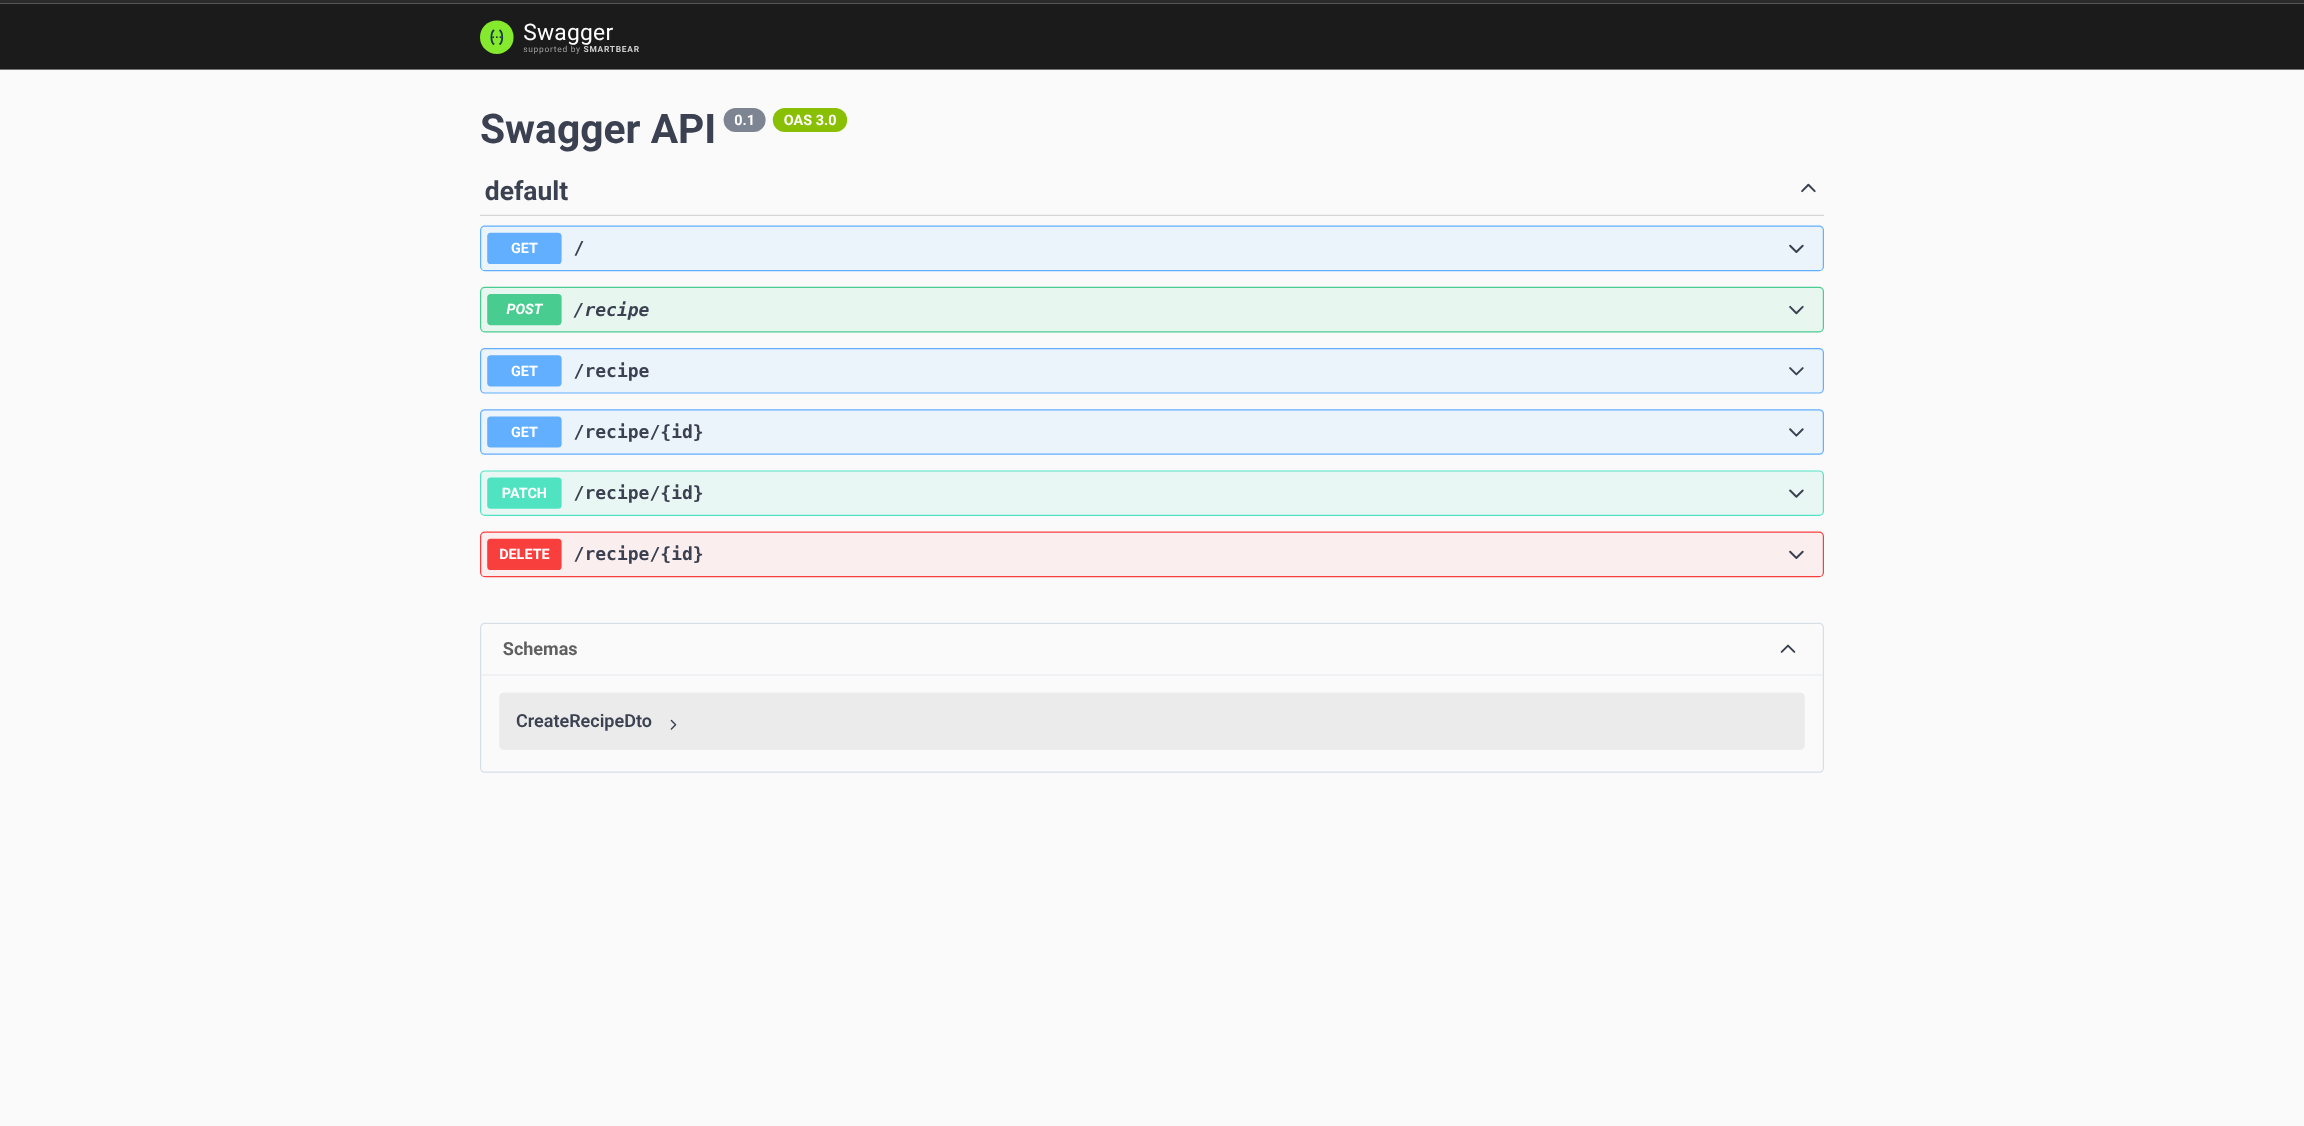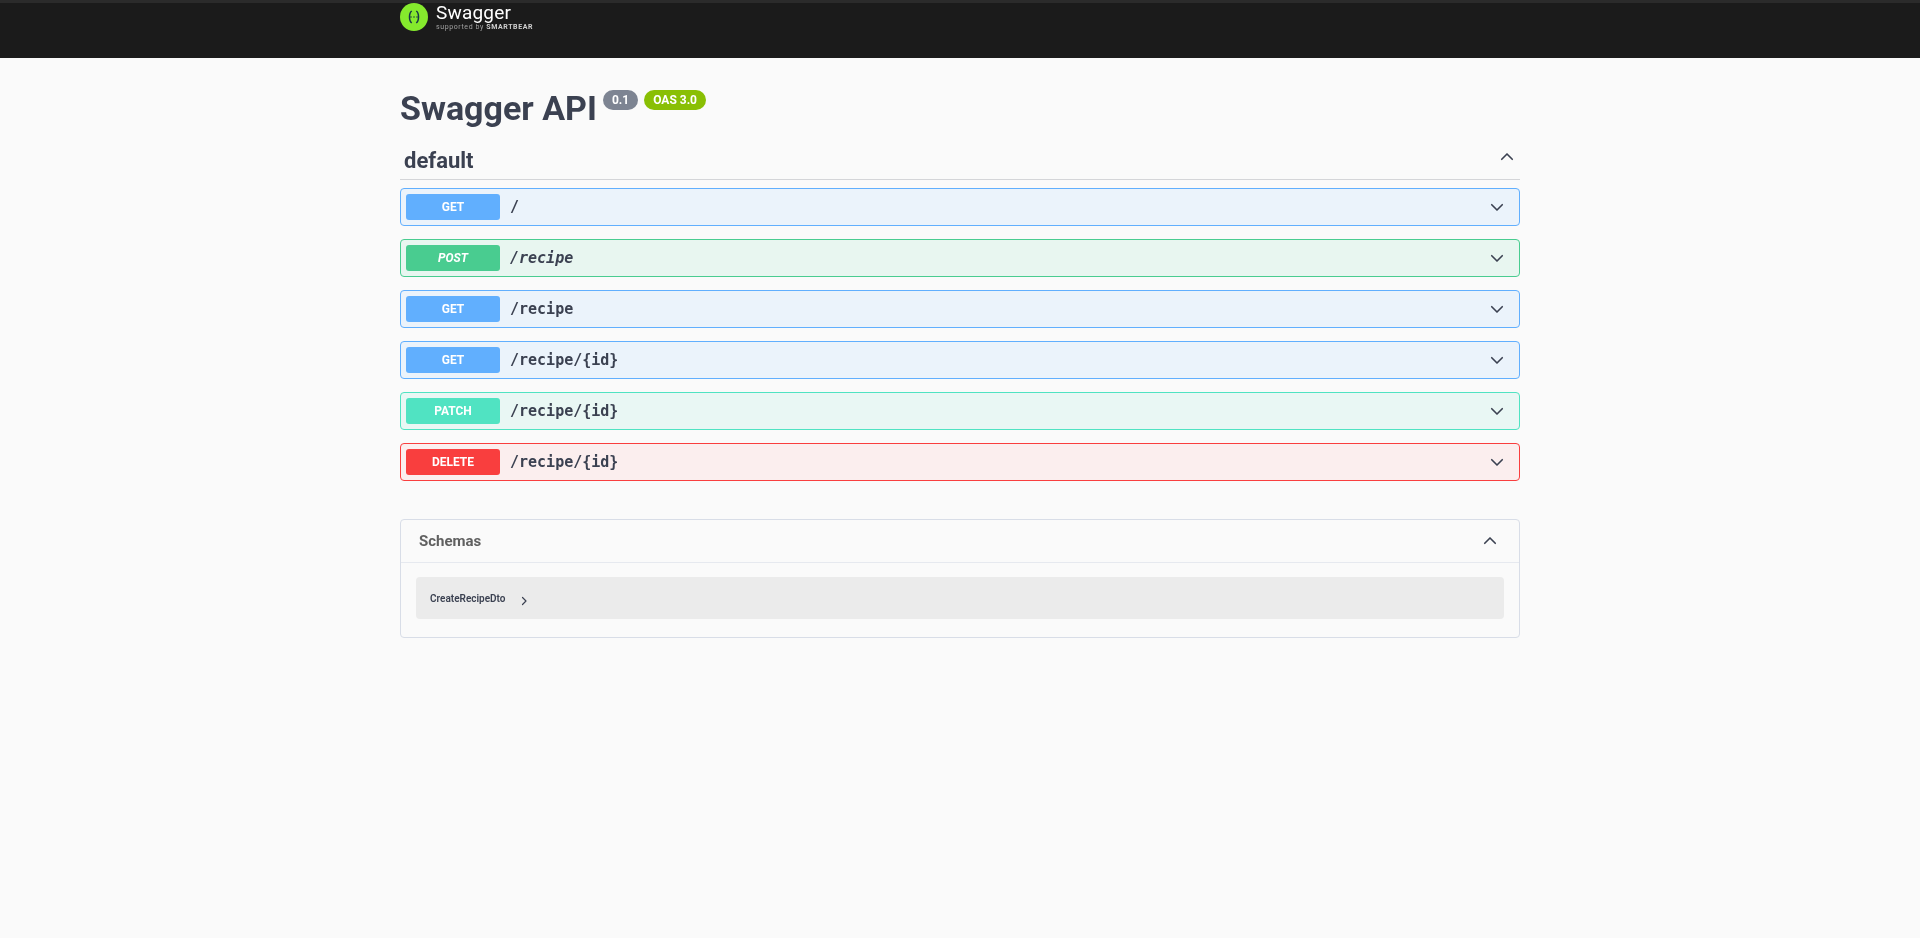--- a/index.html
+++ b/index.html
@@ -19,21 +19,21 @@
     --delete-bg:#fbeeee;
     --delete-border:#f93e3e;
     --delete-method:#f93e3e;
     --badge-grey:#7d8492;
     --badge-green:#89bf04;
     --schema-border:#d8dde7;
     --schema-bg:#ebebeb;
   }
   html,body{margin:0;padding:0;background:var(--page-bg);font-family:-apple-system,BlinkMacSystemFont,"Segoe UI",Roboto,Helvetica,Arial,sans-serif;color:var(--text-dark);}
   .browser-chrome{height:3px;background:#2b2b2b;}
-  .topbar{background:var(--topbar-bg);height:55px;display:flex;align-items:flex-start;}
+  .topbar{background:var(--topbar-bg);height:55px;display:flex;align-items:center;}
   .topbar-inner{max-width:1120px;width:100%;margin:0 auto;padding:0 20px;display:flex;align-items:center;}
   .logo{display:flex;align-items:center;gap:8px;}
   .logo-circle{width:28px;height:28px;border-radius:50%;background:#85ea2d;display:flex;align-items:center;justify-content:center;}
   .logo-circle svg{width:18px;height:18px;}
   .logo-text{display:flex;flex-direction:column;line-height:1;gap:2px;}
   .logo-main{color:#fff;font-size:19px;font-weight:400;letter-spacing:.2px;}
   .logo-sub{color:#a0a0a0;font-size:7px;letter-spacing:.6px;text-align:right;}
   .logo-sub b{color:#d0d0d0;font-weight:700;}
   .container{max-width:1120px;margin:0 auto;padding:30px 20px 60px;}
   .title-row{display:flex;align-items:center;gap:6px;margin-bottom:14px;}
@@ -45,33 +45,33 @@
   .tag-header{display:flex;align-items:flex-start;justify-content:space-between;cursor:pointer;padding:6px 4px;margin-bottom:6px;border-bottom:1px solid rgba(59,65,81,.2);}
   .tag-name{font-size:22px;font-weight:700;color:#3b4151;}
   .chev{width:18px;height:18px;flex-shrink:0;}
   .chev svg{display:block;}
   .ops{display:flex;flex-direction:column;gap:13px;margin-top:8px;}
   .op{border:1px solid;border-radius:4px;display:flex;align-items:center;padding:5px;cursor:pointer;}
   .op-get{background:var(--get-bg);border-color:var(--get-border);}
   .op-post{background:var(--post-bg);border-color:var(--post-border);font-style:italic;}
   .op-patch{background:var(--patch-bg);border-color:var(--patch-border);}
   .op-delete{background:var(--delete-bg);border-color:var(--delete-border);}
-  .method{min-width:62px;text-align:center;padding:6px 16px;border-radius:3px;color:#fff;font-size:12px;font-weight:700;margin-right:10px;}
+  .method{min-width:62px;text-align:center;padding:6px 0;border-radius:3px;color:#fff;font-size:12px;font-weight:700;margin-right:10px;}
   .op-get .method{background:var(--get-method);}
   .op-post .method{background:var(--post-method);}
   .op-patch .method{background:var(--patch-method);}
   .op-delete .method{background:var(--delete-method);}
   .path{font-family:ui-monospace,SFMono-Regular,Menlo,Consolas,monospace;font-size:15px;font-weight:600;color:#3b4151;flex:1;}
   .op .chev{margin-right:8px;}
   .schemas-box{margin-top:38px;border:1px solid var(--schema-border);border-radius:4px;}
   .schemas-head{display:flex;align-items:center;justify-content:space-between;padding:12px 20px 12px 18px;cursor:pointer;}
   .schemas-title{font-size:15px;font-weight:700;color:#606060;}
   .schemas-body{border-top:1px solid rgba(216,221,231,.6);padding:14px 15px 18px;display:flex;flex-direction:column;gap:14px;}
   .schema-item{background:var(--schema-bg);border-radius:4px;padding:15px 14px;display:flex;align-items:center;gap:12px;cursor:pointer;}
-  .schema-name{font-size:10px;font-weight:600;color:#3b4151;}
+  .schema-name{font-size:15px;font-weight:600;color:#3b4151;}
   .mini-chev{width:12px;height:12px;}
 </style>
 </head>
 <body>
 
 <div class="browser-chrome"></div>
 
 <div class="topbar">
   <div class="topbar-inner">
     <div class="logo">

